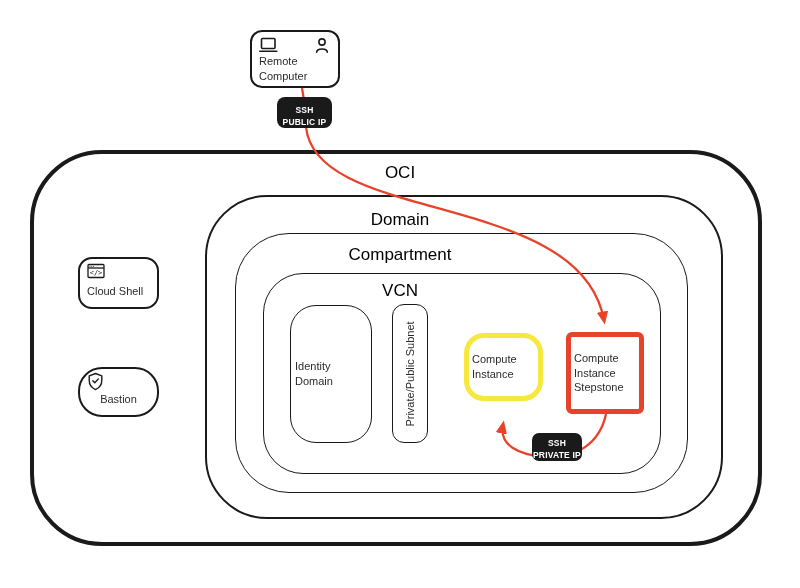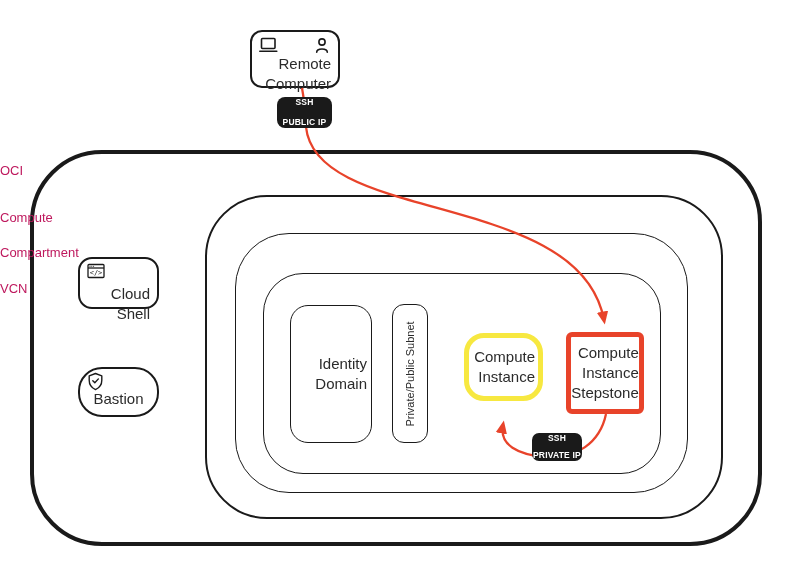--- a/index.html
+++ b/index.html
@@ -6,66 +6,66 @@
   .canvas{
     position:relative;width:800px;height:588px;background:#ffffff;overflow:hidden;
     font-family:"Liberation Sans","DejaVu Sans",sans-serif;color:#2b2b2b;
   }
   .box{position:absolute;box-sizing:border-box;background:#ffffff;}
   
   .oci        {left:30px; top:150px;width:732px;height:396px;border:4.5px solid #1a1a1a;border-radius:72px;background:transparent;}
   .tenant     {left:205px;top:195px;width:518px;height:324px;border:2.5px solid #1a1a1a;border-radius:62px;background:transparent;}
   .compartment{left:235px;top:233px;width:453px;height:260px;border:1.6px solid #1a1a1a;border-radius:54px;background:transparent;}
   .vcn        {left:263px;top:273px;width:398px;height:201px;border:1.7px solid #1a1a1a;border-radius:40px;background:transparent;}
-  .container-label{position:absolute;left:0;width:100%;text-align:left;font-size:13px;color:#be185d;}
+  .container-label{position:absolute;left:0;width:100%;text-align:center;font-size:17px;color:#000000;}
   .oci-label{top:163px;}
   .tenant-label{top:210px;}
   .compartment-label{top:245px;}
   .vcn-label{top:281px;}
   
-  .node-label{font-size:15px;line-height:1.35;text-align:right;color:#2b2b2b;}
-  .identity-domain{left:290px;top:305px;width:82px;height:138px;border:1.7px solid #1a1a1a;border-radius:18px;
+  .node-label{font-size:11px;line-height:1.35;text-align:left;color:#2b2b2b;}
+  .identity-domain{left:290px;top:305px;width:82px;height:138px;border:1.7px solid #1a1a1a;border-radius:26px;
     display:flex;align-items:center;justify-content:center;padding:4px;}
   .subnet{left:392px;top:304px;width:36px;height:139px;border:1.9px solid #1a1a1a;border-radius:12px;
     display:flex;align-items:center;justify-content:center;}
   .subnet .vtext{transform:rotate(-90deg);white-space:nowrap;font-size:11px;color:#2b2b2b;}
   .compute-instance{left:464px;top:333px;width:79px;height:68px;border:5px solid #f7e840;border-radius:20px;
     display:flex;align-items:center;justify-content:center;padding:3px;}
   .stepstone{left:566px;top:332px;width:78px;height:82px;border:5px solid #e8432a;border-radius:6px;
     display:flex;align-items:center;justify-content:center;padding:3px;}
   .remote-computer{left:250px;top:30px;width:90px;height:58px;border:2.5px solid #1a1a1a;border-radius:12px;padding:5px 7px;}
   .remote-computer .icon-row{display:flex;justify-content:space-between;align-items:flex-start;height:16px;}
   .remote-computer .node-label{margin-top:1px;}
   .cloud-shell{left:78px;top:257px;width:81px;height:52px;border:2px solid #1a1a1a;border-radius:14px;padding:4px 7px;}
   .cloud-shell .node-label{margin-top:0;}
   .bastion{left:78px;top:367px;width:81px;height:50px;border:2px solid #1a1a1a;border-radius:24px;padding:3px 7px;}
   .bastion .inner{display:flex;flex-direction:column;height:100%;}
   .bastion .node-label{flex:1;display:flex;align-items:center;justify-content:center;margin-top:-8px;}
   
   .badge{position:absolute;background:#1a1a1a;color:#ffffff;border-radius:8px;z-index:30;
-    display:flex;flex-direction:column;align-items:center;justify-content:space-between;
+    display:flex;flex-direction:column;align-items:center;justify-content:flex-end;
     font-size:8.5px;font-weight:bold;line-height:1.35;letter-spacing:.2px;text-align:center;}
   .ssh-public {left:277px;top:97px;width:55px;height:31px;}
   .ssh-private{left:532px;top:433px;width:50px;height:28px;border-radius:7px;}
   
   .arrows{position:absolute;left:0;top:0;width:800px;height:588px;z-index:20;pointer-events:none;}
   .icon{display:inline-block;}
 </style>
 </head>
 <body>
 
 <div class="canvas">
 
   <div class="box oci"></div>
   <div class="box tenant"></div>
   <div class="box compartment"></div>
   <div class="box vcn"></div>
 
   <div class="container-label oci-label">OCI</div>
-  <div class="container-label tenant-label">Compute</div>
+  <div class="container-label tenant-label">Domain</div>
   <div class="container-label vcn-label">VCN</div>
   <div class="container-label compartment-label">Compartment</div>
 
   <div class="box identity-domain">
     <div class="node-label">Identity Domain</div>
   </div>
 
   <div class="box subnet">
     <div class="vtext">Private/Public Subnet</div>
   </div>

